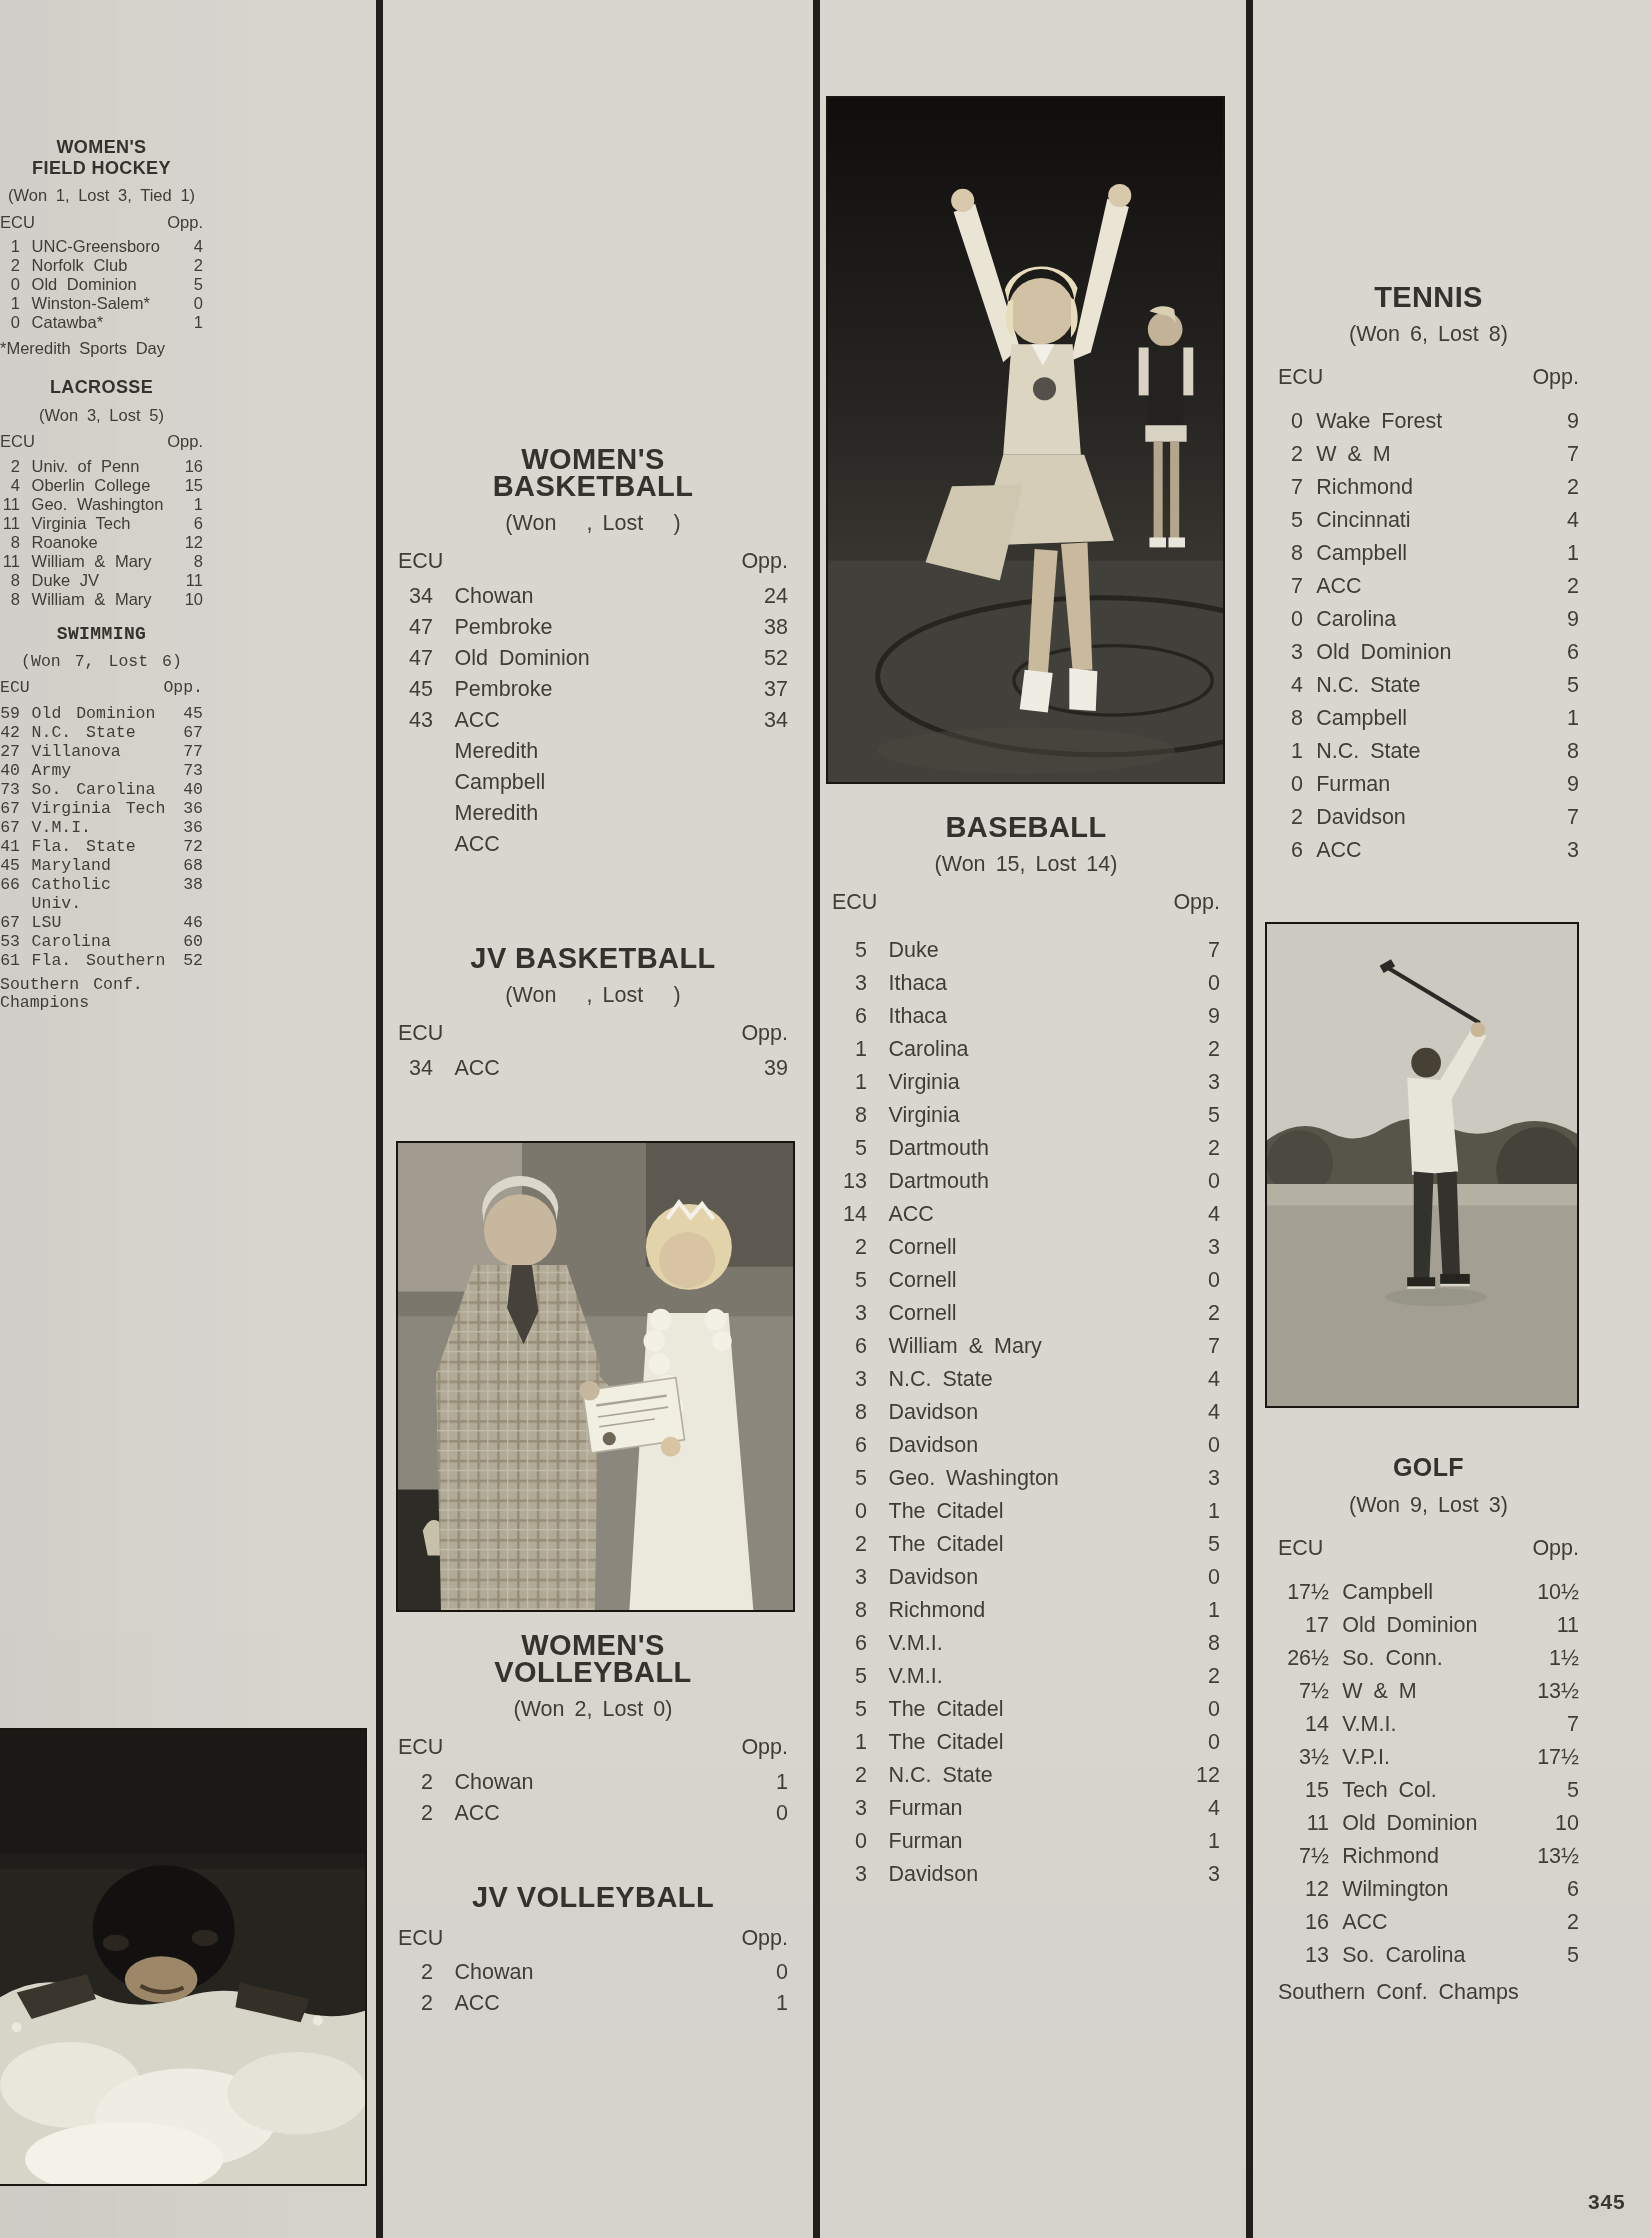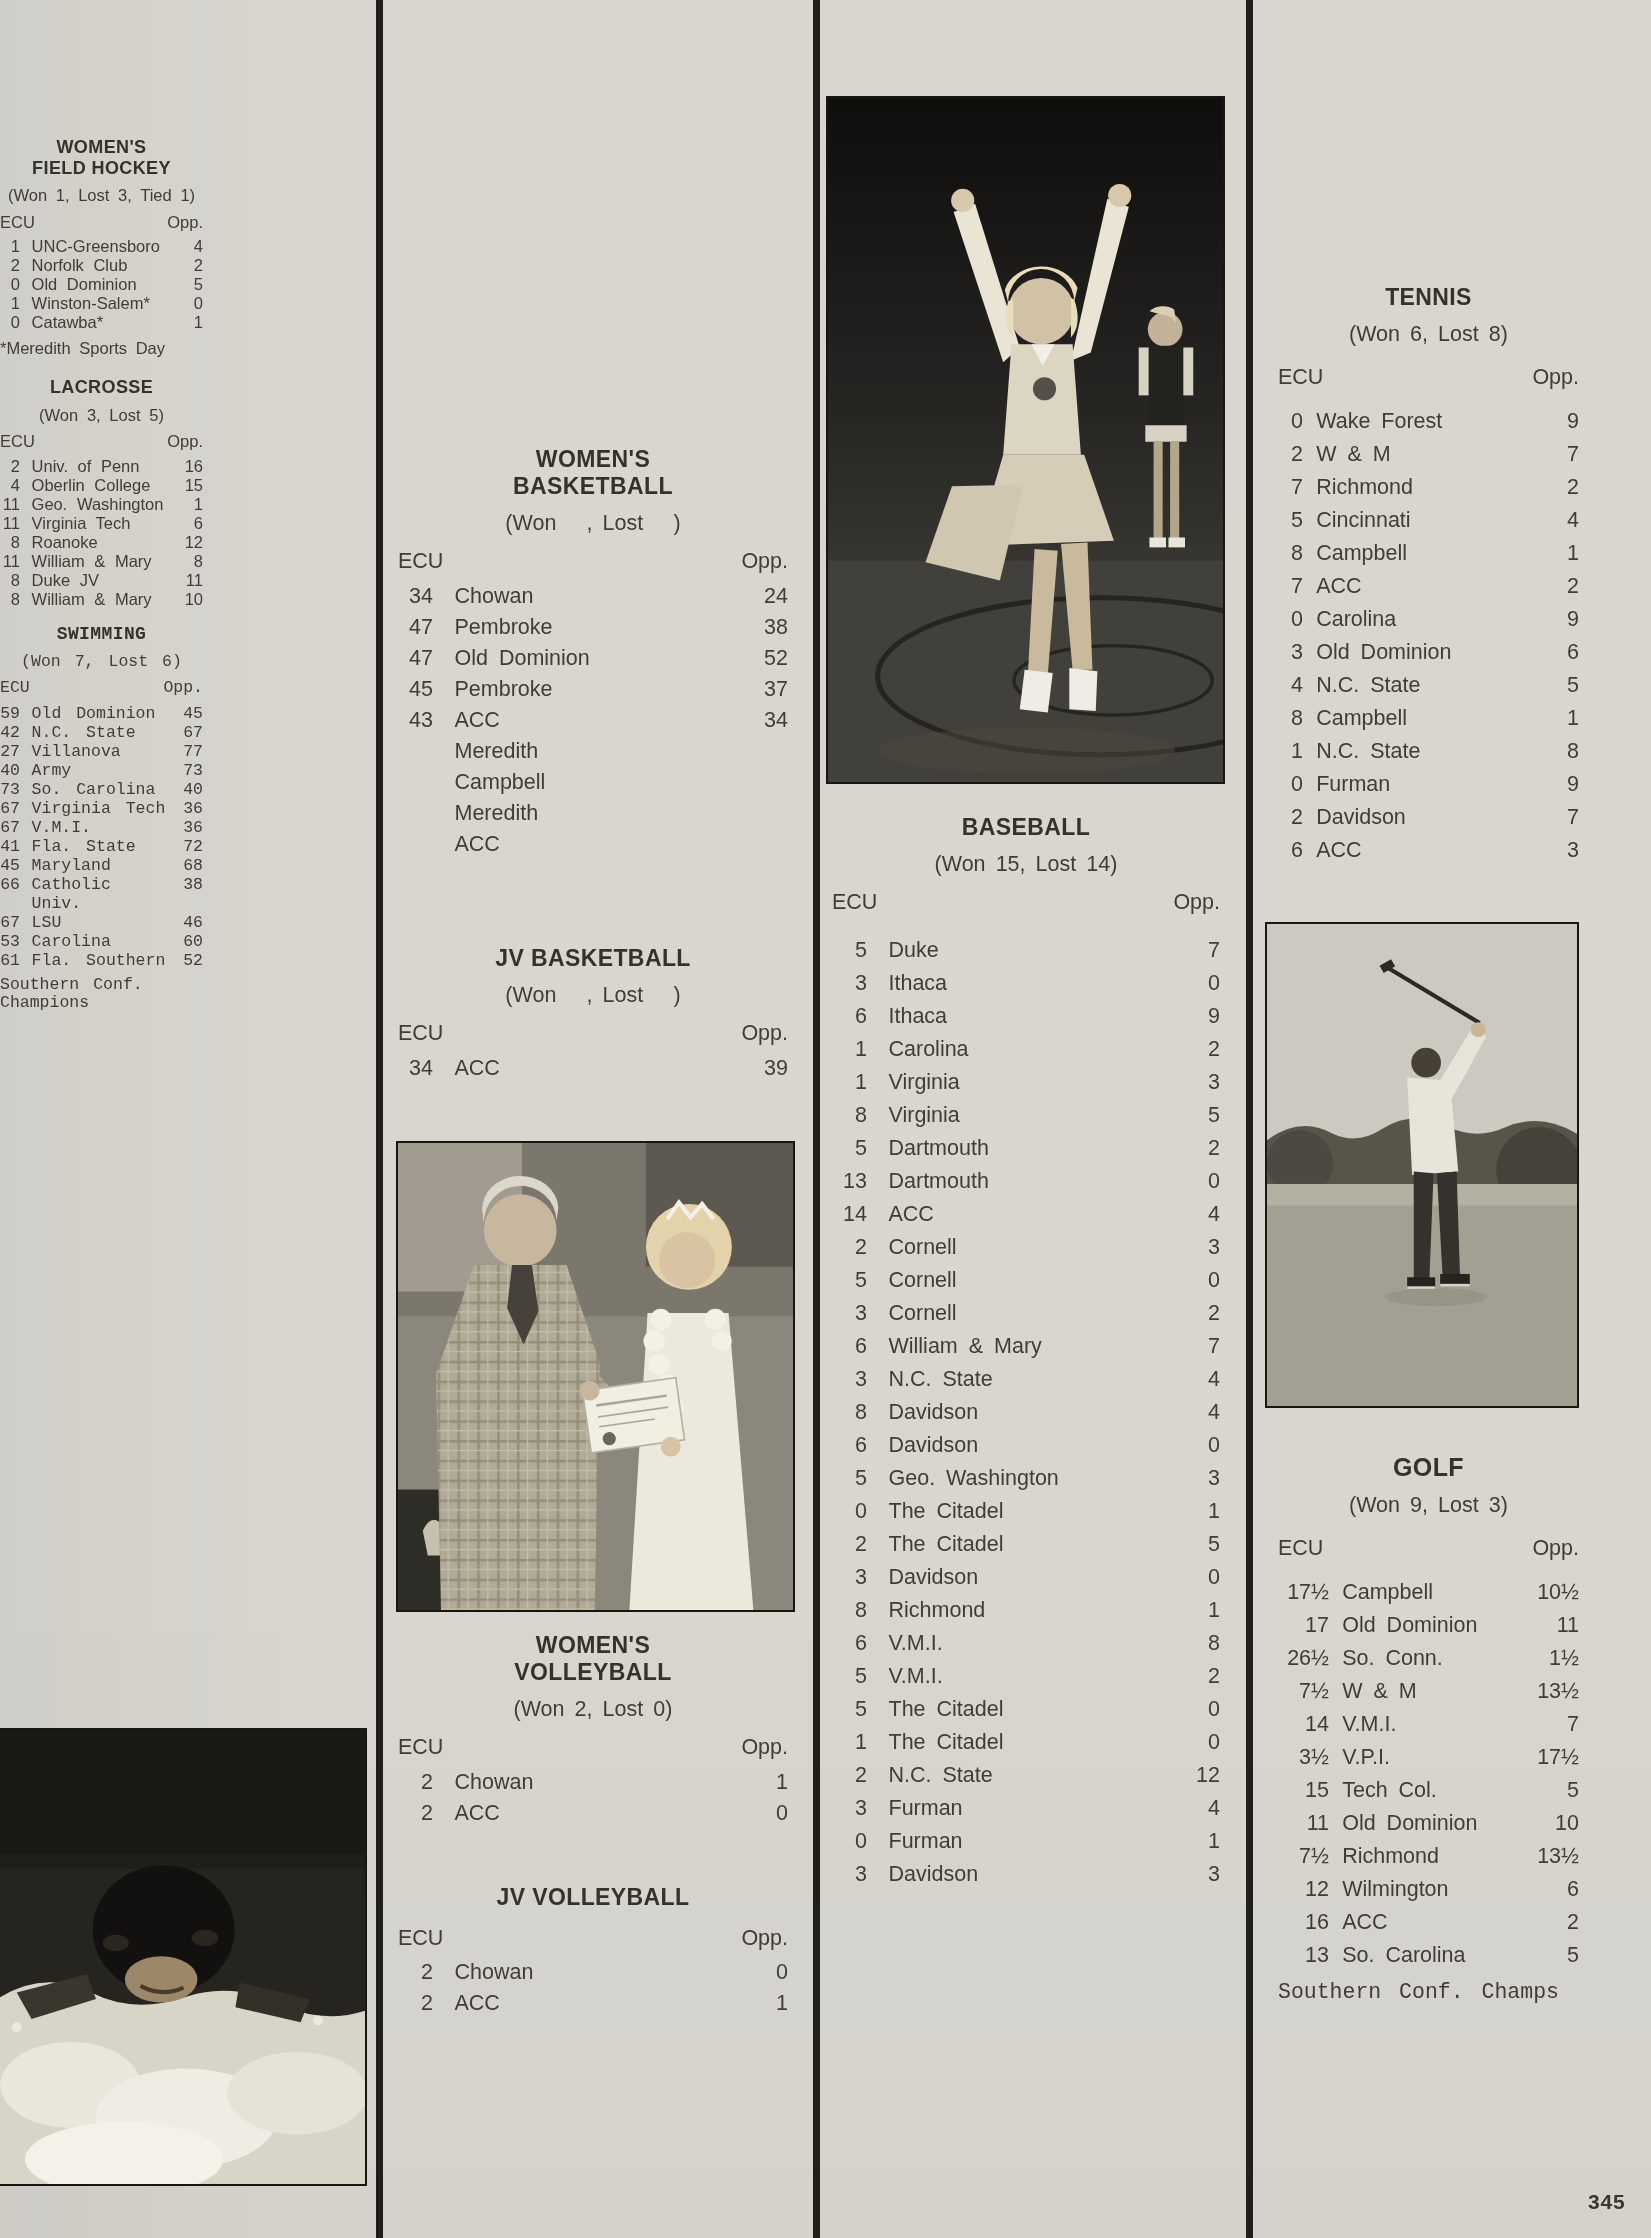--- a/index.html
+++ b/index.html
@@ -29,37 +29,37 @@
   .c1 .hd{margin-top:8.3px;line-height:18px;}
   .c1 .rows{margin-top:6.6px;}
   .c1 .score-row{line-height:19px;}
   .c1 .ecu-score{width:20px;}
   .c1 .opponent-name{margin-left:11.6px;}
   .c1 .opp-score{width:31px;}
   .c1 .note{margin-top:6.6px;line-height:18px;}
 
   
   .c2,.c3,.c4{font-size:21.5px;}
-  .c2 .t,.c3 .t,.c4 .t{font-size:23px;line-height:27px;}
+  .c2 .t,.c3 .t,.c4 .t{font-size:29px;line-height:27px;}
   .c2 .rec,.c3 .rec,.c4 .rec{margin-top:13.2px;line-height:21.5px;}
   .c2 .hd,.c3 .hd{margin-top:16.5px;line-height:21.5px;}
   .c4 .hd{margin-top:21.5px;line-height:21.5px;}
   .c2 .rows{margin-top:8.3px;}
   .c3 .rows{margin-top:20px;}
   .c4 .rows{margin-top:16.5px;}
   .c2 .score-row{line-height:31px;}
   .c3 .score-row{line-height:33px;}
   .c4 .score-row{line-height:33px;}
   .c2 .ecu-score,.c3 .ecu-score{width:35px;}
   .c4 .ecu-score{width:25px;}
   .c2 .opponent-name,.c3 .opponent-name{margin-left:21.5px;}
   .c4 .opponent-name{margin-left:13.2px;}
   .c2 .opp-score,.c3 .opp-score{width:38px;}
   .c4 .opp-score{width:31px;}
-  .c4 .note,.c3 .note{margin-top:10px;line-height:21.5px;word-spacing:5px;font-family:Liberation Mono, monospace;}
+  .c4 .note,.c3 .note{margin-top:10px;line-height:21.5px;word-spacing:5px;}
 
   
   .golf .t{font-size:25px;line-height:30px;}
   .golf .score-row{line-height:33px;}
   .golf .ecu-score{width:51px;}
   .golf .opponent-name{margin-left:13.2px;}
   .golf .opp-score{width:50px;}
 
   .photo{position:absolute;border:2.5px solid #171611;background:#43413b;}
   .photo svg{display:block;width:100%;height:100%;}

